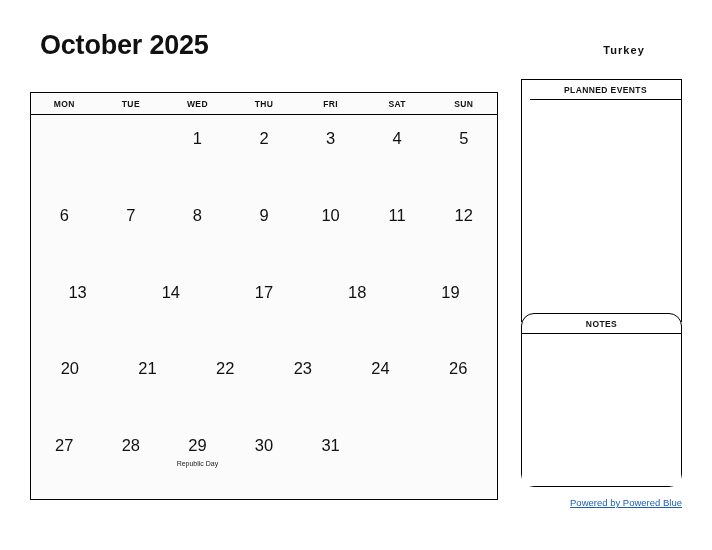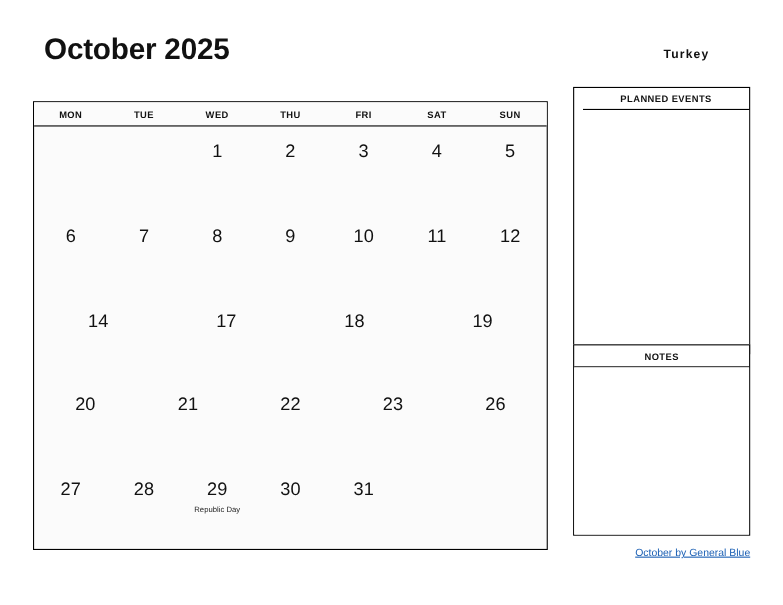--- a/index.html
+++ b/index.html
@@ -121,20 +121,21 @@
     background: #ffffff;
   }
   .panel-events {
     top: 79px;
     height: 243px;
     padding-left: 8px;
   }
   .panel-notes {
     top: 313px;
     height: 174px;
+    border-radius: 13px;
   }
   .panel-header {
     height: 19px;
     border-bottom: 1.5px solid #000000;
     display: flex;
     align-items: center;
     justify-content: center;
     font-size: 8.5px;
     font-weight: bold;
     letter-spacing: 0.4px;
@@ -221,20 +222,23 @@
       <div class="day-cell">
         <div class="day-number">11</div>
       </div>
       <div class="day-cell">
         <div class="day-number">12</div>
       </div>
     </div>
 
     <div class="week-row">
       <div class="day-cell">
+        <div class="day-number">13</div>
+      </div>
+      <div class="day-cell">
         <div class="day-number">14</div>
       </div>
       <div class="day-cell">
         <div class="day-number">17</div>
       </div>
       <div class="day-cell">
         <div class="day-number">18</div>
       </div>
       <div class="day-cell">
         <div class="day-number">19</div>
@@ -246,20 +250,23 @@
         <div class="day-number">20</div>
       </div>
       <div class="day-cell">
         <div class="day-number">21</div>
       </div>
       <div class="day-cell">
         <div class="day-number">22</div>
       </div>
       <div class="day-cell">
         <div class="day-number">23</div>
+      </div>
+      <div class="day-cell">
+        <div class="day-number">24</div>
       </div>
       <div class="day-cell">
         <div class="day-number">26</div>
       </div>
     </div>
 
     <div class="week-row">
       <div class="day-cell">
         <div class="day-number">27</div>
       </div>
@@ -290,13 +297,13 @@
 <div class="panel panel-events">
   <div class="panel-header">PLANNED EVENTS</div>
   <div class="panel-body"></div>
 </div>
 
 <div class="panel panel-notes">
   <div class="panel-header">NOTES</div>
   <div class="panel-body"></div>
 </div>
 
-<div class="footer-link">October by General Blue</div>
+<div class="footer-link">Powered by Powered Blue</div>
 
 </body></html>

